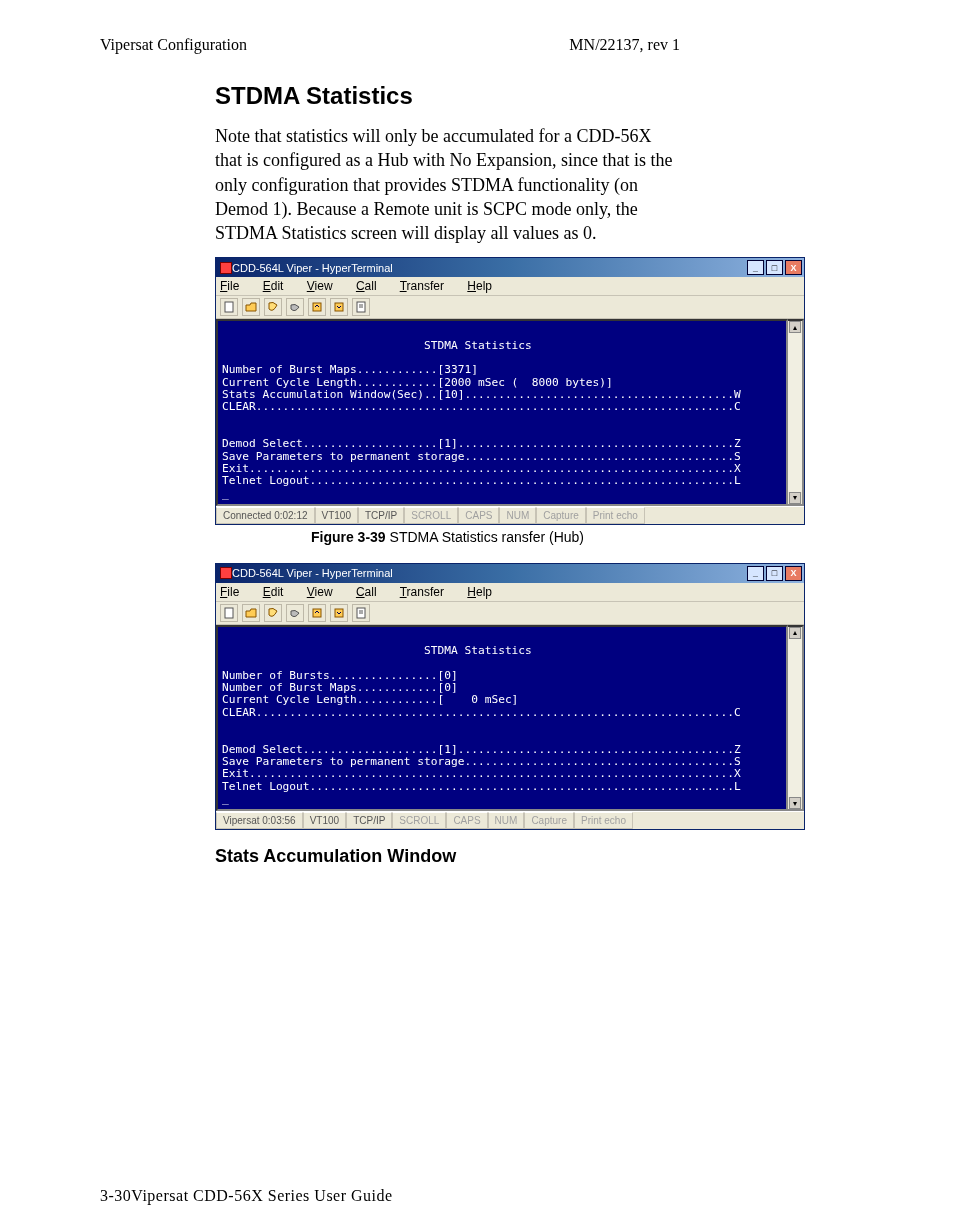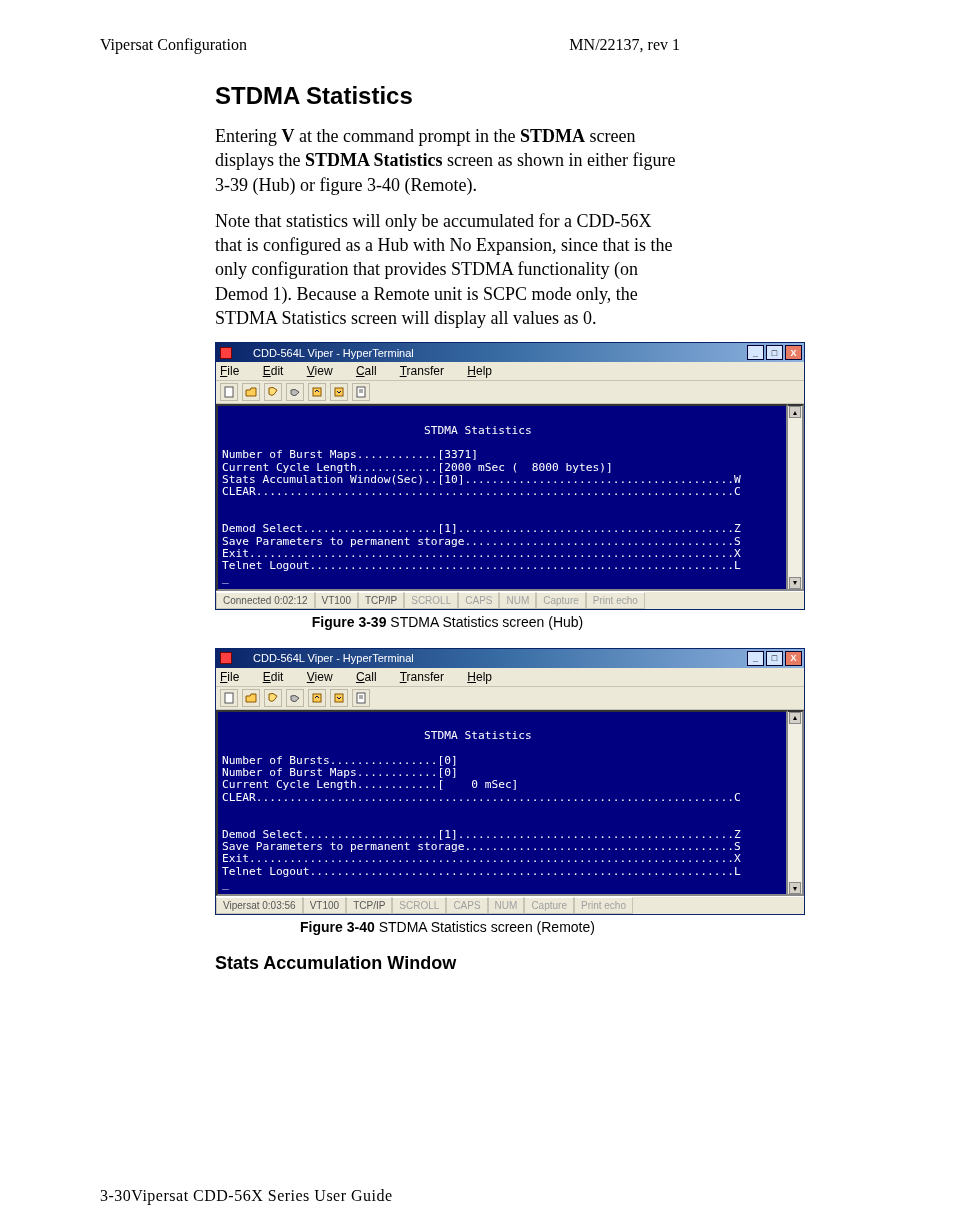--- a/index.html
+++ b/index.html
@@ -26,21 +26,21 @@
     font-size: 10px;
   }
   .titlebar {
     height: 19px;
     background: linear-gradient(to right, #0a246a 0%, #3a6ea5 50%, #8fb3e0 100%);
     color: #fff;
     display: flex; align-items: center; justify-content: space-between;
     padding: 0 2px 0 4px;
     font-size: 11px;
   }
-  .titlebar .t-left { display: flex; align-items: center; gap: 21px; }
+  .titlebar .t-left { display: flex; align-items: center; gap: 0; }
   .titlebar .t-icon { width: 12px; height: 12px; background: #ff4040; border: 1px solid #7a0000; }
   .winbtns { display: flex; gap: 2px; }
   .winbtn { width: 17px; height: 15px; border: 1px solid #003; display: flex; align-items: center; justify-content: center; font-size: 9px; font-weight: 700; color: #000; }
   .winbtn.min, .winbtn.max { background: #d6e6ff; }
   .winbtn.close { background: #e87b62; color: #fff; }
 
   .menubar { background: #ece9d8; padding: 2px 4px; font-size: 12px; border-bottom: 1px solid #c7c3b5; }
   .menubar span { margin-right: 10px; }
   .menubar span u { text-decoration: underline; }
 
@@ -104,23 +104,20 @@
 <div class="page">
 
   <div class="runhead">
     <span>Vipersat Configuration</span>
     <span>MN/22137, rev 1</span>
   </div>
 
   <div class="content">
     <h1>STDMA Statistics</h1>
 
-    <p>
-      <span>Entering </span><span class="b">V</span><span> at the command prompt in the </span><span class="b">STDMA</span><span> screen displays the </span><span class="b">STDMA Statistics</span><span> screen as shown in either figure 3-39 (Hub) or figure 3-40 (Remote).</span>
-    </p>
 
     <p>Note that statistics will only be accumulated for a CDD-56X that is configured as a Hub with No Expansion, since that is the only configuration that provides STDMA functionality (on Demod 1). Because a Remote unit is SCPC mode only, the STDMA Statistics screen will display all values as 0.</p>
 
     <div class="htwin">
       <div class="titlebar">
         <div class="t-left">
           <span class="t-icon"></span>
           <span>CDD-564L Viper - HyperTerminal</span>
         </div>
         <div class="winbtns">
@@ -204,21 +201,21 @@
         <span class="cell">VT100</span>
         <span class="cell">TCP/IP</span>
         <span class="cell gray">SCROLL</span>
         <span class="cell gray">CAPS</span>
         <span class="cell gray">NUM</span>
         <span class="cell gray">Capture</span>
         <span class="cell gray">Print echo</span>
       </div>
     </div>
     <div class="figcap">
-      <span class="fignum">Figure 3-39</span><span>   STDMA Statistics screen (Hub)</span>
+      <span class="fignum">Figure 3-39</span><span>   STDMA Statistics ransfer (Hub)</span>
     </div>
 
     <div class="htwin">
       <div class="titlebar">
         <div class="t-left">
           <span class="t-icon"></span>
           <span>CDD-564L Viper - HyperTerminal</span>
         </div>
         <div class="winbtns">
           <span class="winbtn min">_</span>
@@ -300,23 +297,20 @@
         <span class="cell">Vipersat 0:03:56</span>
         <span class="cell">VT100</span>
         <span class="cell">TCP/IP</span>
         <span class="cell gray">SCROLL</span>
         <span class="cell gray">CAPS</span>
         <span class="cell gray">NUM</span>
         <span class="cell gray">Capture</span>
         <span class="cell gray">Print echo</span>
       </div>
     </div>
-    <div class="figcap">
-      <span class="fignum">Figure 3-40</span><span>   STDMA Statistics screen (Remote)</span>
-    </div>
 
     <h2>Stats Accumulation Window</h2>
 
   </div>
 
   <div class="footer">
     <span>3-30</span>
     <span>Vipersat CDD-56X Series User Guide</span>
   </div>
 </div>

